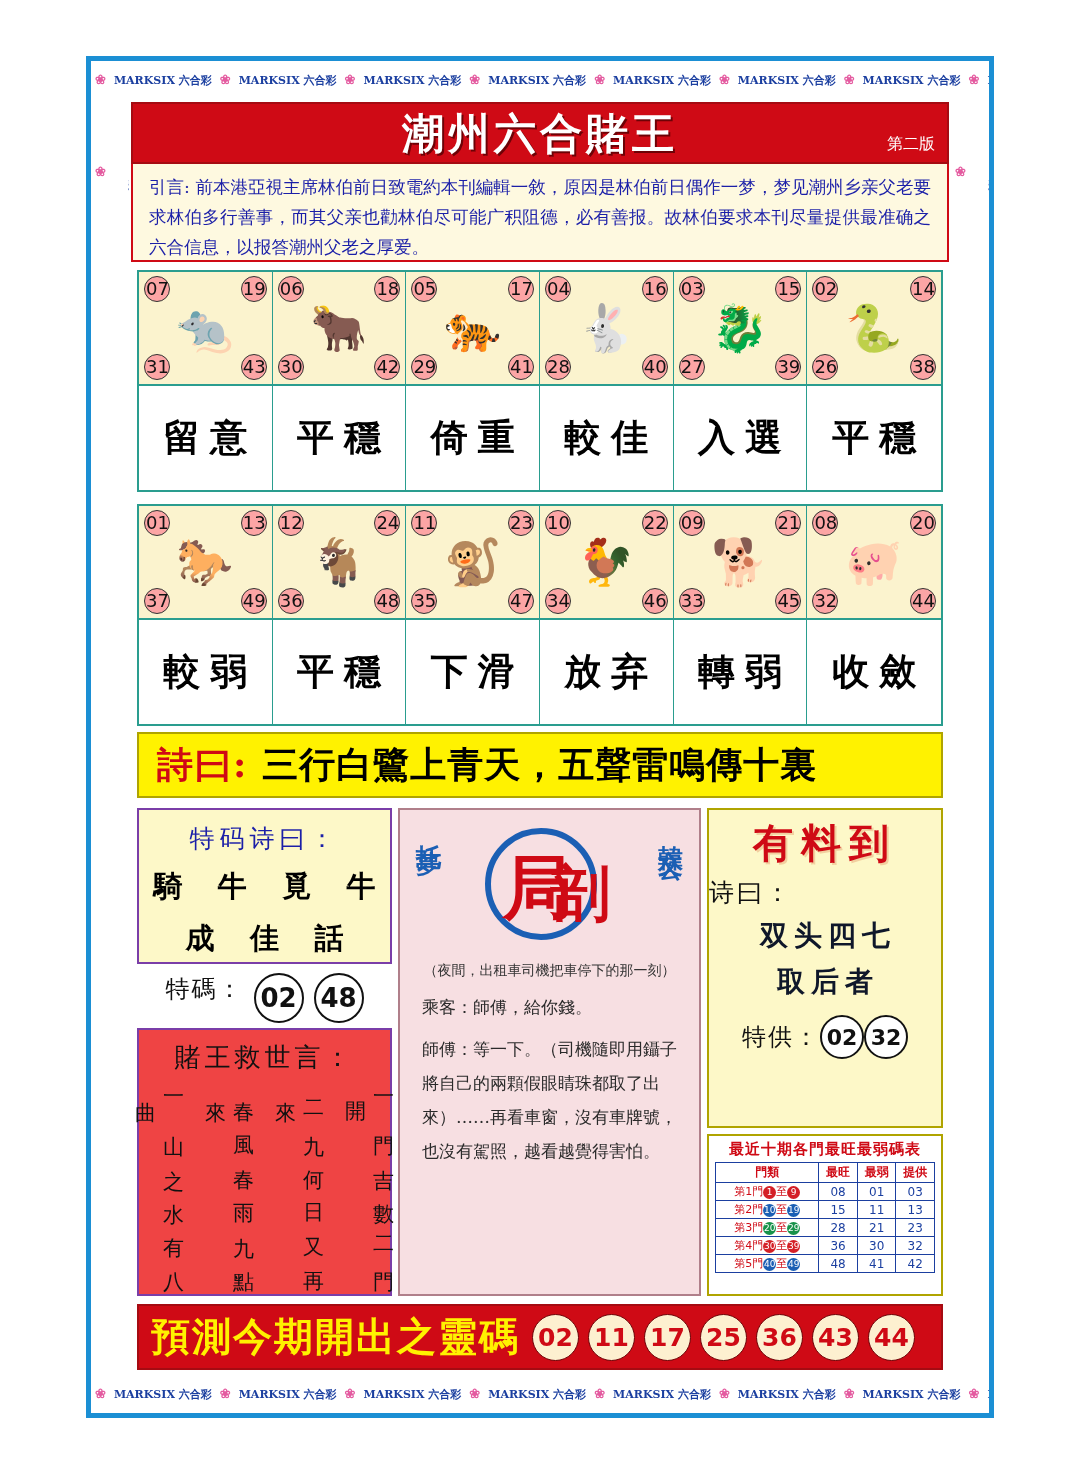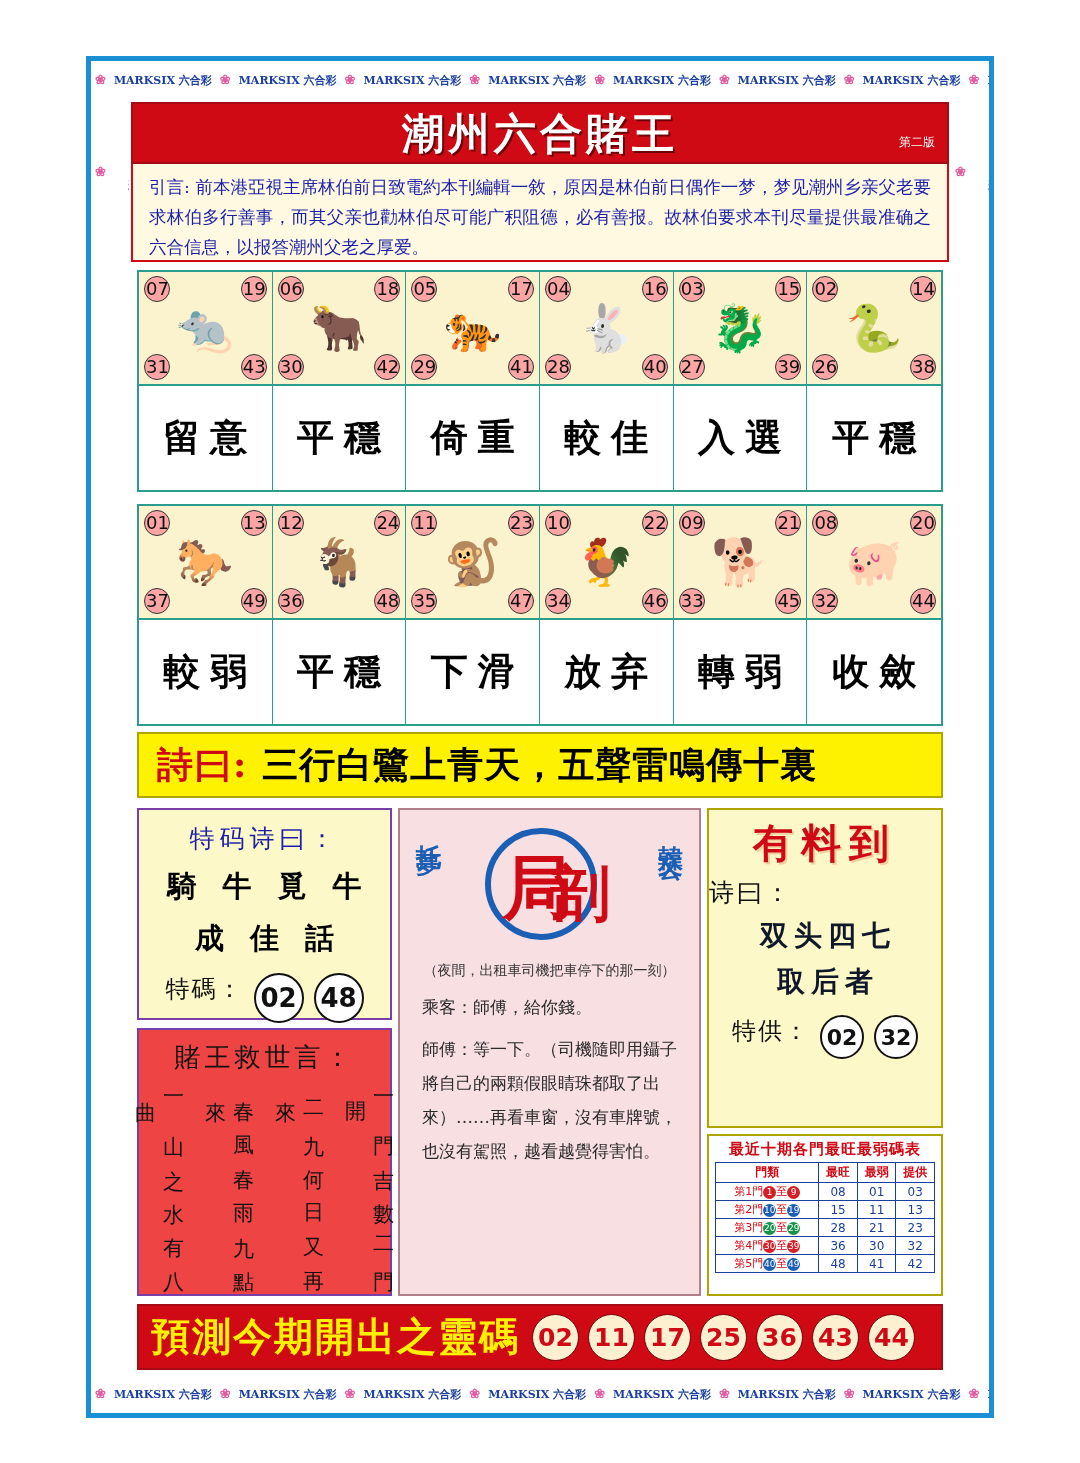--- a/index.html
+++ b/index.html
@@ -65,21 +65,21 @@
     font-family:"DejaVu Serif","Liberation Serif",serif;
     font-weight:bold;
     font-size:42px;
     text-align:center;
     line-height:60px;
     letter-spacing:4px;
     text-shadow: 2px 2px 0 #6d0206;
   }
   .edition {
     position:absolute; right:12px; top:30px;
-    color:#ffffff; font-size:12px;
+    color:#ffffff; font-size:16px;
     font-family:Liberation Sans, sans-serif;
   }
 
   
   .intro {
     position:absolute; left:131px; top:164px; width:818px; height:98px;
     background:#fef9e0;
     border:2px solid #cf0a15;
     border-top:none;
     padding:8px 16px;
@@ -167,32 +167,32 @@
     margin-right:14px;
   }
   .poem-text {
     color:#000; font-weight:bold; font-size:36px;
     font-family:"DejaVu Serif","Liberation Serif",serif;
     letter-spacing:1px;
   }
 
   
   .mid-left {
-    position:absolute; left:137px; top:808px; width:255px; height:212px;
+    position:absolute; left:137px; top:808px; width:255px; height:156px;
     background:#fdf8c8;
     border:2px solid #7a3ea8;
     text-align:center;
     padding-top:12px;
   }
   .tm-title {
     font-family:"DejaVu Serif","Liberation Serif",serif;
     font-size:25px; color:#1b1fa8; letter-spacing:5px;
   }
   .tm-line {
-    font-family:Liberation Sans, sans-serif;
+    font-family:Liberation Mono, monospace;
     font-weight:bold; font-size:29px; color:#000;
     letter-spacing:9px; margin-top:12px; text-indent:9px;
   }
   .tm-row {
     display:flex; justify-content:center;
     margin-top:14px; gap:10px;
   }
   .tm-row .lbl {
     font-family:"DejaVu Serif","Liberation Serif",serif;
     font-size:24px; color:#111; letter-spacing:2px;
@@ -296,22 +296,22 @@
     font-size:25px; color:#111; letter-spacing:3px;
     text-align:left; margin-top:2px;
   }
   .blue-line {
     font-family:"DejaVu Serif","Liberation Serif",serif;
     font-weight:bold; font-size:28px; color:#0f172a;
     letter-spacing:6px; margin-top:8px;
     text-indent:6px;
   }
   .tg-row {
-    display:flex; justify-content:center;
-    gap:10px; margin-top:14px;
+    display:flex; align-items:center; justify-content:center;
+    gap:0; margin-top:14px;
   }
   .tg-row .lbl {
     font-family:"DejaVu Serif","Liberation Serif",serif;
     font-size:24px; color:#111; letter-spacing:2px;
   }
   .ball-sm {
     width:44px; height:44px; border-radius:50%;
     border:2px solid #111; background:#fff;
     display:flex; align-items:center; justify-content:center;
     font-size:22px; font-weight:bold; color:#111;

